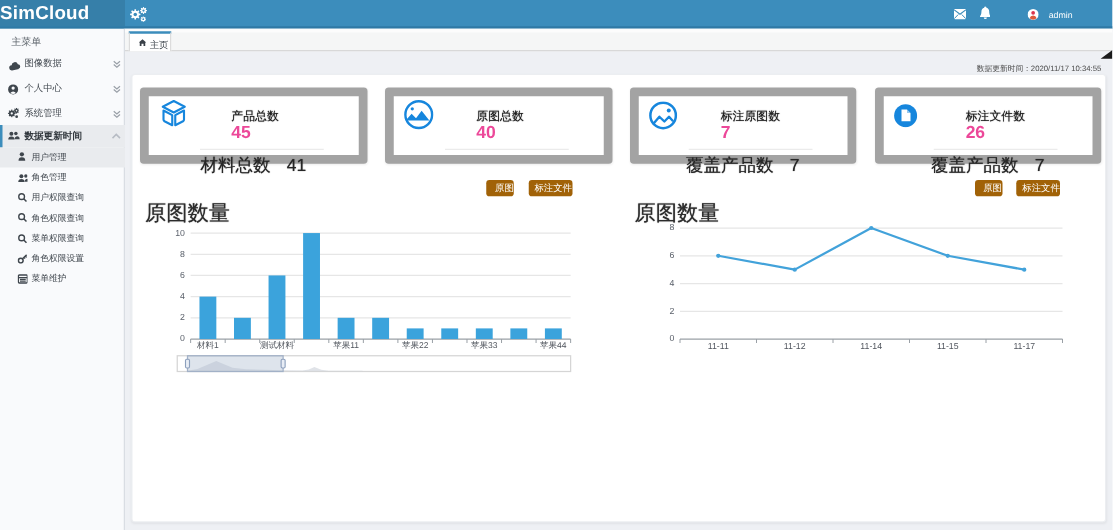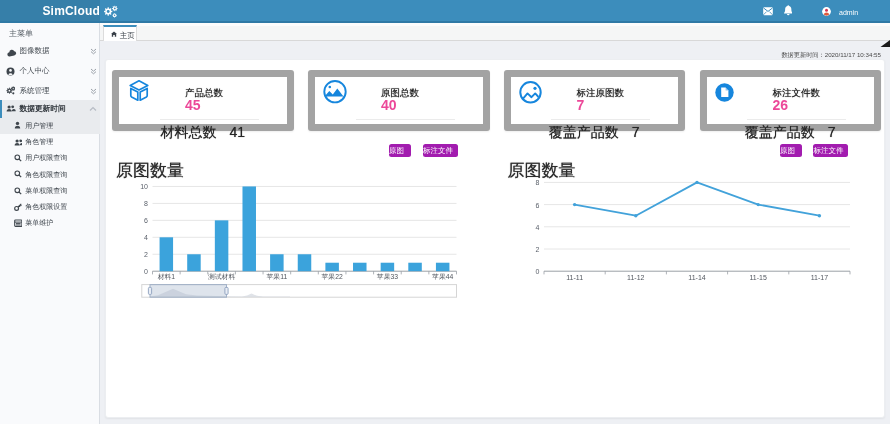--- a/index.html
+++ b/index.html
@@ -1,20 +1,20 @@
 <!DOCTYPE html>
 <html><head><meta charset="utf-8">
 <style>
 *{margin:0;padding:0;box-sizing:border-box}
 html,body{width:890px;height:424px;overflow:hidden}
 body{font-family:"Liberation Sans",sans-serif;position:relative;background:#eef0f4}
 .cjk{text-shadow:0 0 0.8px rgba(20,20,20,0.75)}
 .abs{position:absolute}
 #hdr{left:0;top:0;width:890px;height:23px;background:#3c8dbc}
-#logo{left:0;top:0;width:100px;height:21px;background:#367fa9;color:#fff;font-weight:bold;font-size:12px;text-align:right;line-height:22px;letter-spacing:.2px}
+#logo{left:0;top:0;width:100px;height:21px;background:#367fa9;color:#fff;font-weight:bold;font-size:15px;text-align:left;line-height:22px;letter-spacing:.2px}
 #adm{color:#fff;font-size:7px;left:839px;top:8.7px}
 #sb{left:0;top:23px;width:100px;height:401px;background:#f9fafc;border-right:1px solid #d9dde3}
 #sbhead{left:9px;top:28px;font-size:8px;color:#5d646b}
 .mi{position:absolute;left:0;width:100px;height:20px;color:#40474e;font-size:7.5px}
 .mi .txt{position:absolute;left:19.5px;top:50%;transform:translateY(-50%)}
 .smi{position:absolute;left:0;width:100px;height:16.2px;color:#40474e;font-size:7px}
 .smi .txt{position:absolute;left:25.3px;top:50%;transform:translateY(-50%)}
 .hl{background:#e9ebee}
 .ic{position:absolute}
 #tabbar{left:100px;top:23px;width:790px;height:17.7px;background:#f5f6f6;border-bottom:1px solid #d8d8d8}
@@ -22,21 +22,21 @@
 #tab1{left:103.3px;top:24.8px;width:33.7px;height:15.9px;background:#fff;border:1px solid #dcdcdc;border-top:2px solid #3c8dbc;border-bottom:0}
 #tab1 .txt{position:absolute;left:15.5px;top:4px;font-size:7.5px;color:#3a4149}
 #panel{left:104.5px;top:59px;width:780.5px;height:359px;background:#fff;border:1px solid #eceef1;border-radius:3px;box-shadow:0 1px 2px rgba(0,0,0,.06)}
 #ts{top:50.5px;right:9px;font-size:6.2px;color:#4a4a4a}
 .card{position:absolute;top:69.5px;width:181.5px;height:61.5px;background:#fff;border:7px solid #a3a3a3;border-radius:3px;box-shadow:0 1px 2px rgba(0,0,0,.07)}
 .card .lab{position:absolute;left:66px;top:10.5px;font-size:9.5px;color:#1c1c1c}
 .card .num{position:absolute;left:66px;top:20px;font-size:14px;font-weight:bold;color:#ec4899}
 .card .dv{position:absolute;left:40.5px;top:42.5px;width:99px;height:1px;background:#ebebeb}
 .card .bot{position:absolute;left:0;top:47.5px;width:100%;text-align:center;font-size:14px;color:#262626}
 .card .bot .gap{display:inline-block;width:13px}
-.btn{position:absolute;top:144px;height:13px;background:#a21caf;border-radius:2.5px;color:#fff;font-size:7.5px;text-align:left;line-height:13.5px}
+.btn{position:absolute;top:144px;height:13px;background:#a16207;border-radius:2.5px;color:#fff;font-size:7.5px;text-align:right;line-height:13.5px}
 .ctitle{position:absolute;top:159px;font-size:17px;font-weight:normal;color:#2c2c2c}
 </style></head>
 <body>
 <div class="abs" id="hdr"></div>
 <div class="abs" id="logo">SimCloud</div>
 <div class="abs bstrip" style="left:0;top:21px;width:890px;height:2px;background:#2f79a5"></div>
 
 <svg class="abs" style="left:102px;top:3.5px" width="18" height="16" viewBox="0 0 18 16">
     <circle cx="6.2" cy="7.5" r="3" fill="#fff"></circle>
     <rect x="5.55" y="3.35" width="1.3" height="1.6" rx="0.3" transform="rotate(0 6.2 7.5)" fill="#fff"></rect>

